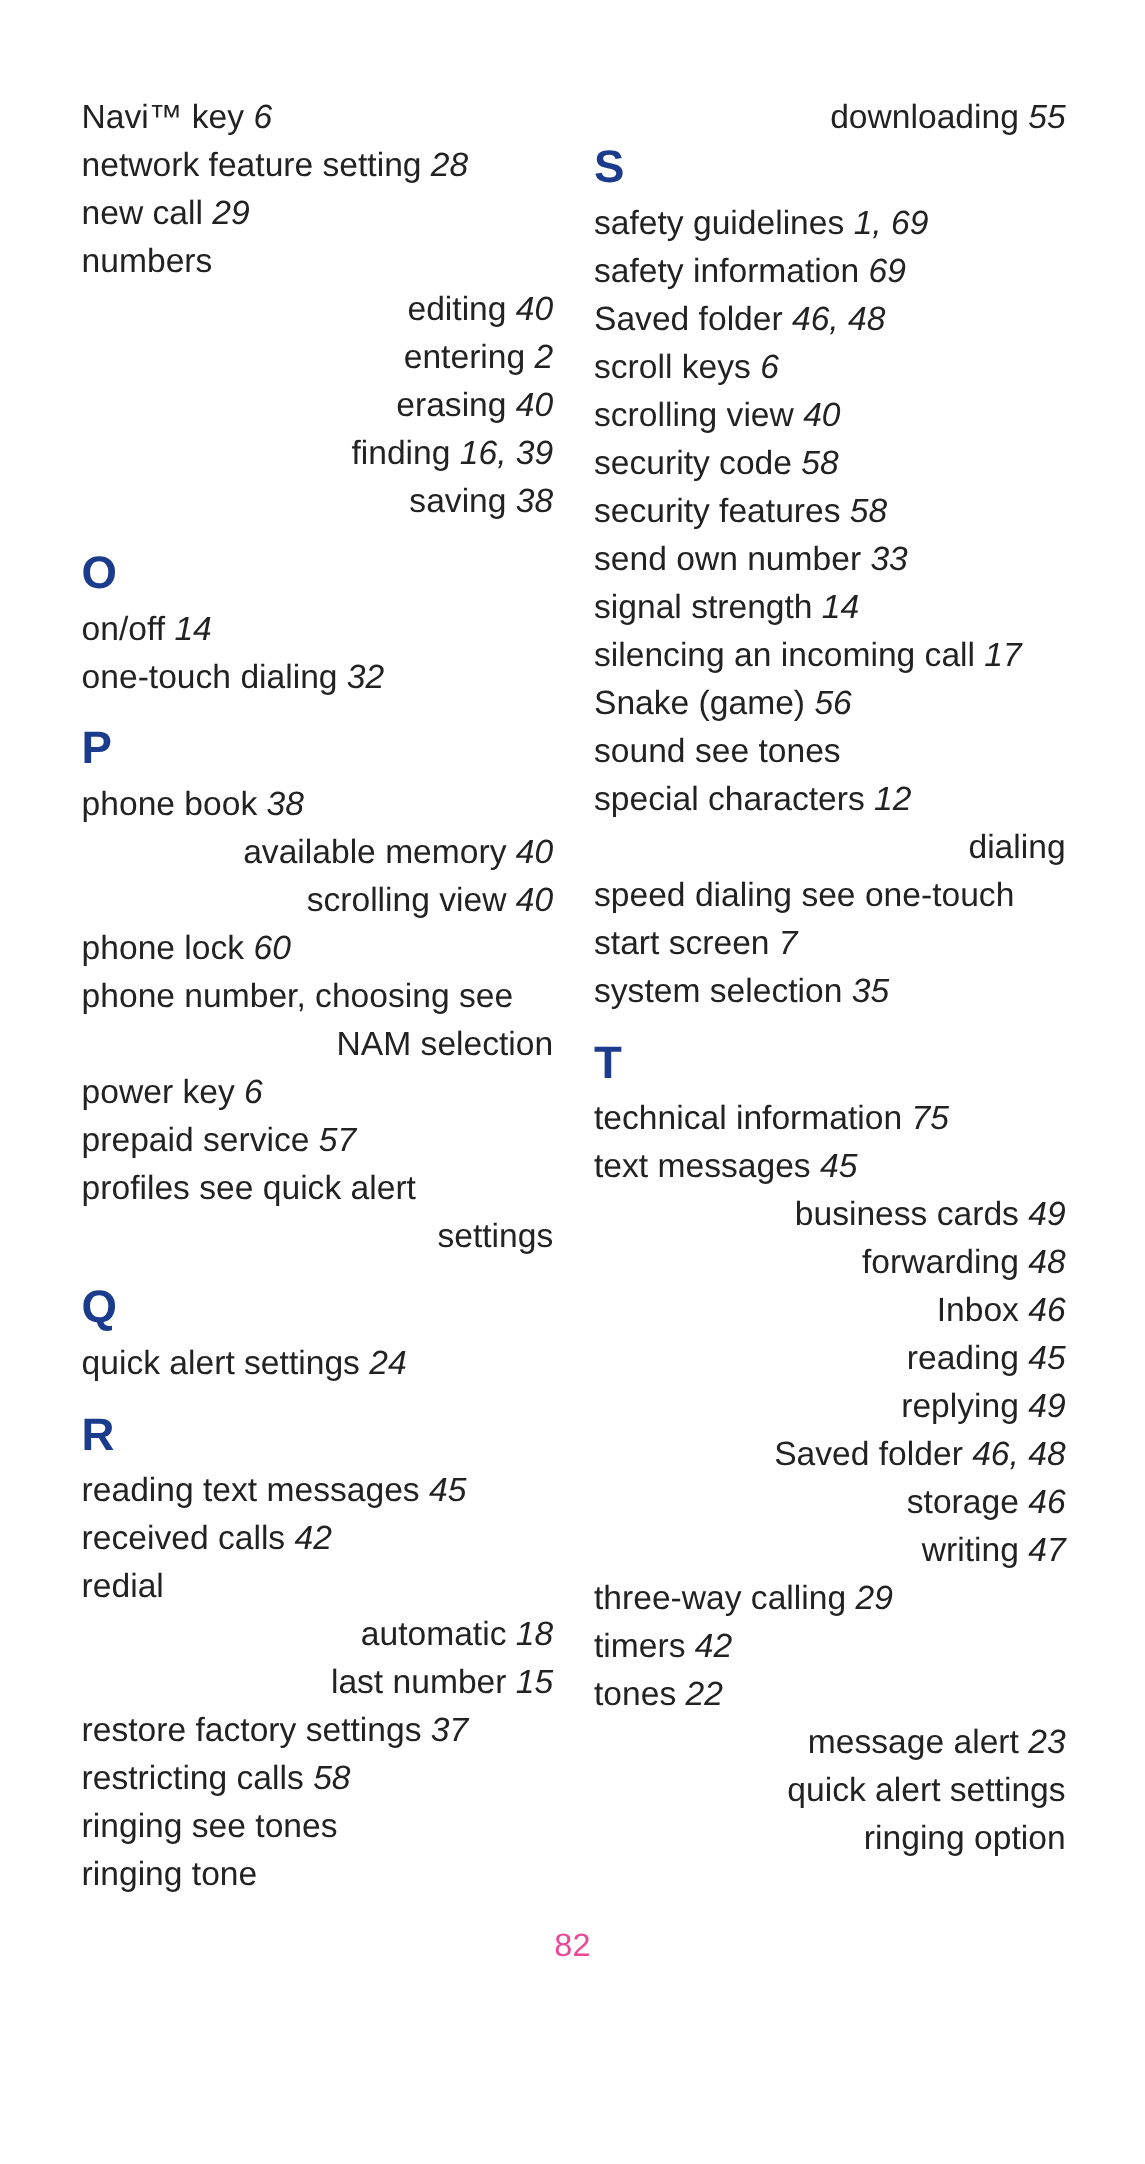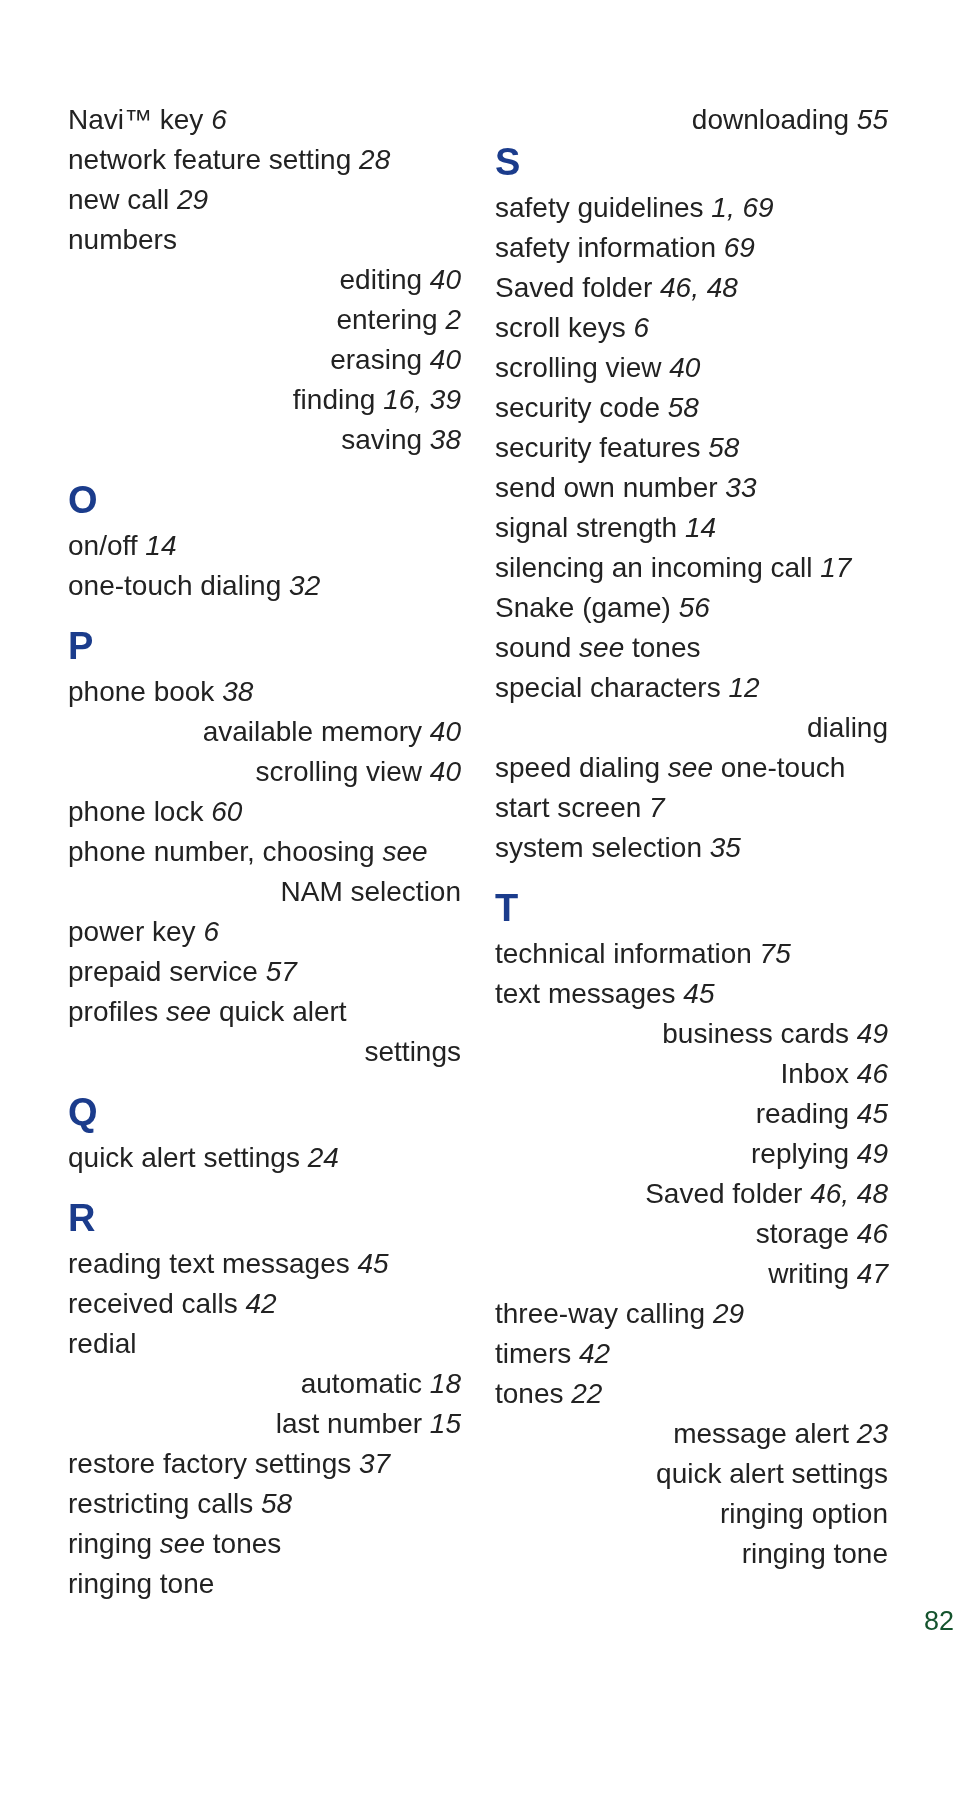--- a/index.html
+++ b/index.html
@@ -15,49 +15,48 @@
     position: absolute;
     top: 78px;
     left: 68px;
     width: 820px;
   }
   .columns {
     column-count: 2;
     column-gap: 34px;
     column-fill: auto;
     height: 1506px;
-    margin-top: 22px;
   }
   .line {
     font-size: 28px;
     line-height: 40px;
     break-inside: avoid;
     font-weight: 400;
   }
   .indent { padding-left: 24px; text-align: right; }
   .pages-span { font-style: italic; }
-  .see { font-style: italic; }
+  .see { }
   .heading {
     font-size: 38px;
     font-weight: 700;
     color: #1b3c8c;
     line-height: 44px;
     padding-top: 18px;
     padding-bottom: 4px;
     break-after: avoid;
   }
   .heading.first { padding-top: 0; }
   .page-number {
     position: absolute;
     top: 1606px;
     left: 0;
     width: 954px;
-    text-align: right;
+    text-align: center;
     font-size: 27px;
-    color: #14532d;
+    color: #ec4899;
   }
 </style>
 </head>
 <body>
 
 <div class="page">
   <div class="columns" id="cols">
       <div class="line"><span>Navi™ key</span><span class="pages-span"> 6</span></div>
       <div class="line"><span>network feature setting</span><span class="pages-span"> 28</span></div>
       <div class="line"><span>new call</span><span class="pages-span"> 29</span></div>
@@ -109,20 +108,21 @@
       <div class="line"><span>sound </span><span class="see">see</span><span> tones</span></div>
       <div class="line"><span>special characters</span><span class="pages-span"> 12</span></div>
       <div class="line indent"><span>dialing</span></div>
       <div class="line"><span>speed dialing </span><span class="see">see</span><span> one-touch </span></div>
       <div class="line"><span>start screen</span><span class="pages-span"> 7</span></div>
       <div class="line"><span>system selection</span><span class="pages-span"> 35</span></div>
       <div class="heading">T</div>
       <div class="line"><span>technical information</span><span class="pages-span"> 75</span></div>
       <div class="line"><span>text messages</span><span class="pages-span"> 45</span></div>
       <div class="line indent"><span>business cards</span><span class="pages-span"> 49</span></div>
+      <div class="line indent"><span>forwarding</span><span class="pages-span"> 48</span></div>
       <div class="line indent"><span>Inbox</span><span class="pages-span"> 46</span></div>
       <div class="line indent"><span>reading</span><span class="pages-span"> 45</span></div>
       <div class="line indent"><span>replying</span><span class="pages-span"> 49</span></div>
       <div class="line indent"><span>Saved folder</span><span class="pages-span"> 46, 48</span></div>
       <div class="line indent"><span>storage</span><span class="pages-span"> 46</span></div>
       <div class="line indent"><span>writing</span><span class="pages-span"> 47</span></div>
       <div class="line"><span>three-way calling</span><span class="pages-span"> 29</span></div>
       <div class="line"><span>timers</span><span class="pages-span"> 42</span></div>
       <div class="line"><span>tones</span><span class="pages-span"> 22</span></div>
       <div class="line indent"><span>message alert</span><span class="pages-span"> 23</span></div>

